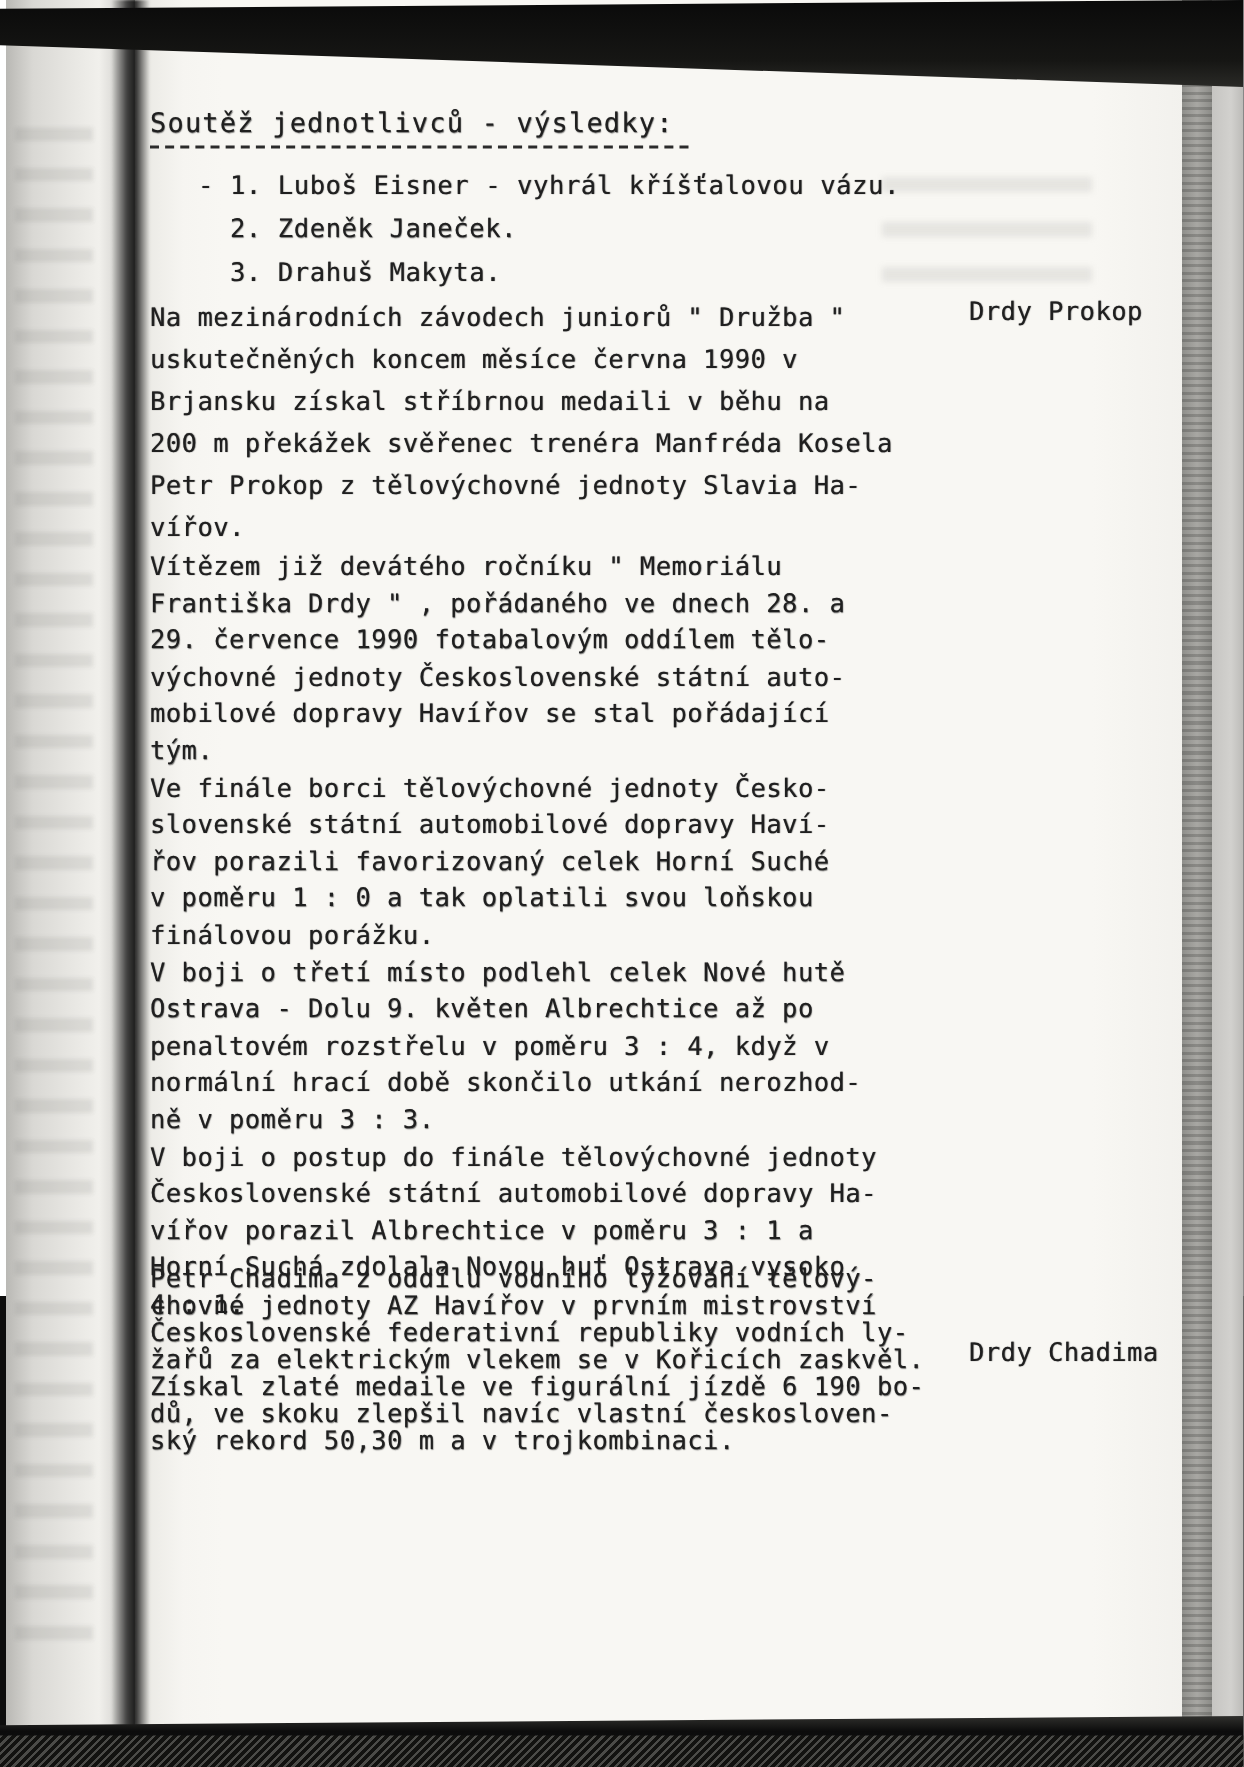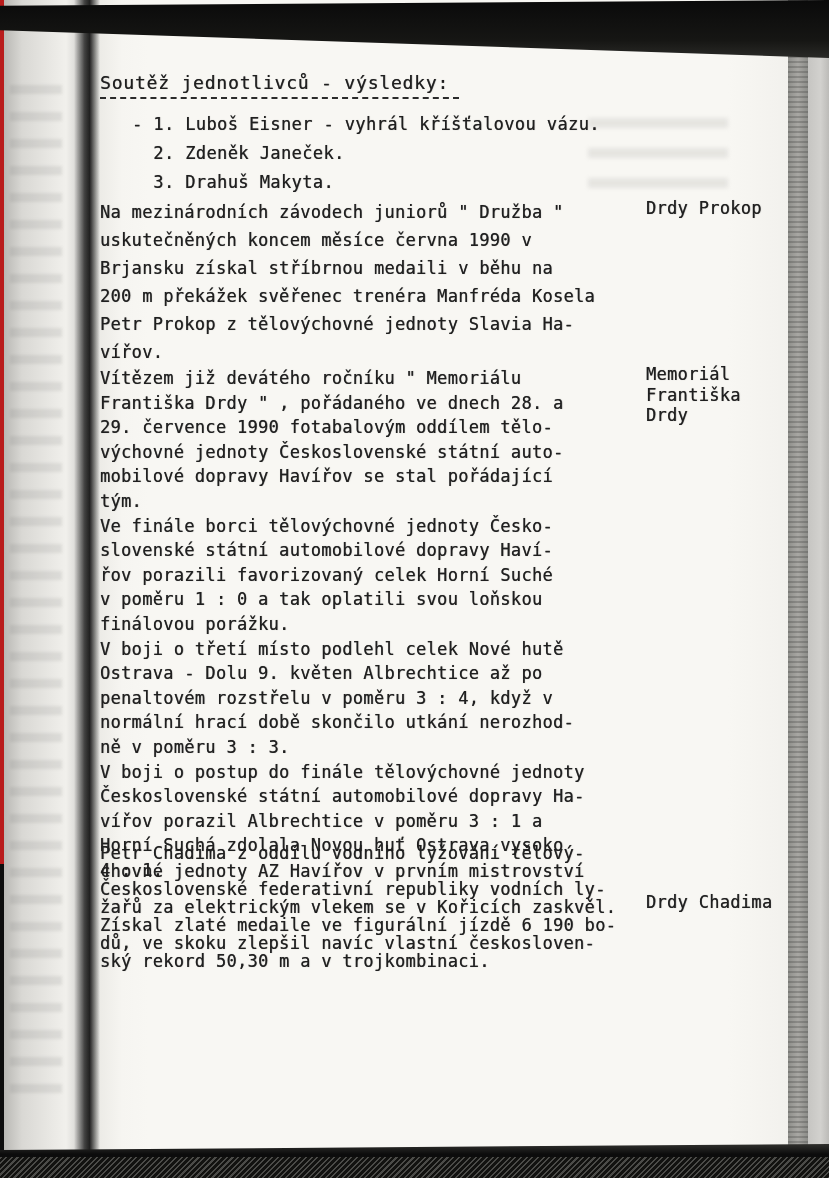--- a/index.html
+++ b/index.html
@@ -8,21 +8,21 @@
     background: #0d0d0d;
     width: 829px;
     height: 1178px;
     overflow: hidden;
     font-family: "DejaVu Sans Mono", "Liberation Mono", monospace;
   }
   .scene {
     position: relative;
     width: 829px;
     height: 864px;
-    background: #b91c1c;
+    background: #ffffff;
   }
 
   
   .page {
     position: absolute;
     left: 88px; top: 0;
     width: 702px; height: 1178px;
     background: linear-gradient(90deg, #e7e6e1 0px, #f6f5f1 34px, #f8f7f3 60px, #f8f7f3 640px, #f2f1ed 702px);
     z-index: 2;
   }
@@ -201,23 +201,20 @@
 V boji o třetí místo podlehl celek Nové hutě
 Ostrava - Dolu 9. květen Albrechtice až po
 penaltovém rozstřelu v poměru 3 : 4, když v
 normální hrací době skončilo utkání nerozhod-
 ně v poměru 3 : 3.
 V boji o postup do finále tělovýchovné jednoty
 Československé státní automobilové dopravy Ha-
 vířov porazil Albrechtice v poměru 3 : 1 a
 Horní Suchá zdolala Novou huť Ostrava vysoko
 4 : 1.</div>
-    <div class="margin-note note-2 ink">Memoriál
-Františka
-Drdy</div>
 
     <div class="para para-3 ink">Petr Chadima z oddílu vodního lyžování tělový-
 chovné jednoty AZ Havířov v prvním mistrovství
 Československé federativní republiky vodních ly-
 žařů za elektrickým vlekem se v Kořicích zaskvěl.
 Získal zlaté medaile ve figurální jízdě 6 190 bo-
 dů, ve skoku zlepšil navíc vlastní českosloven-
 ský rekord 50,30 m a v trojkombinaci.</div>
     <div class="margin-note note-3 ink">Drdy Chadima</div>
   </div>

